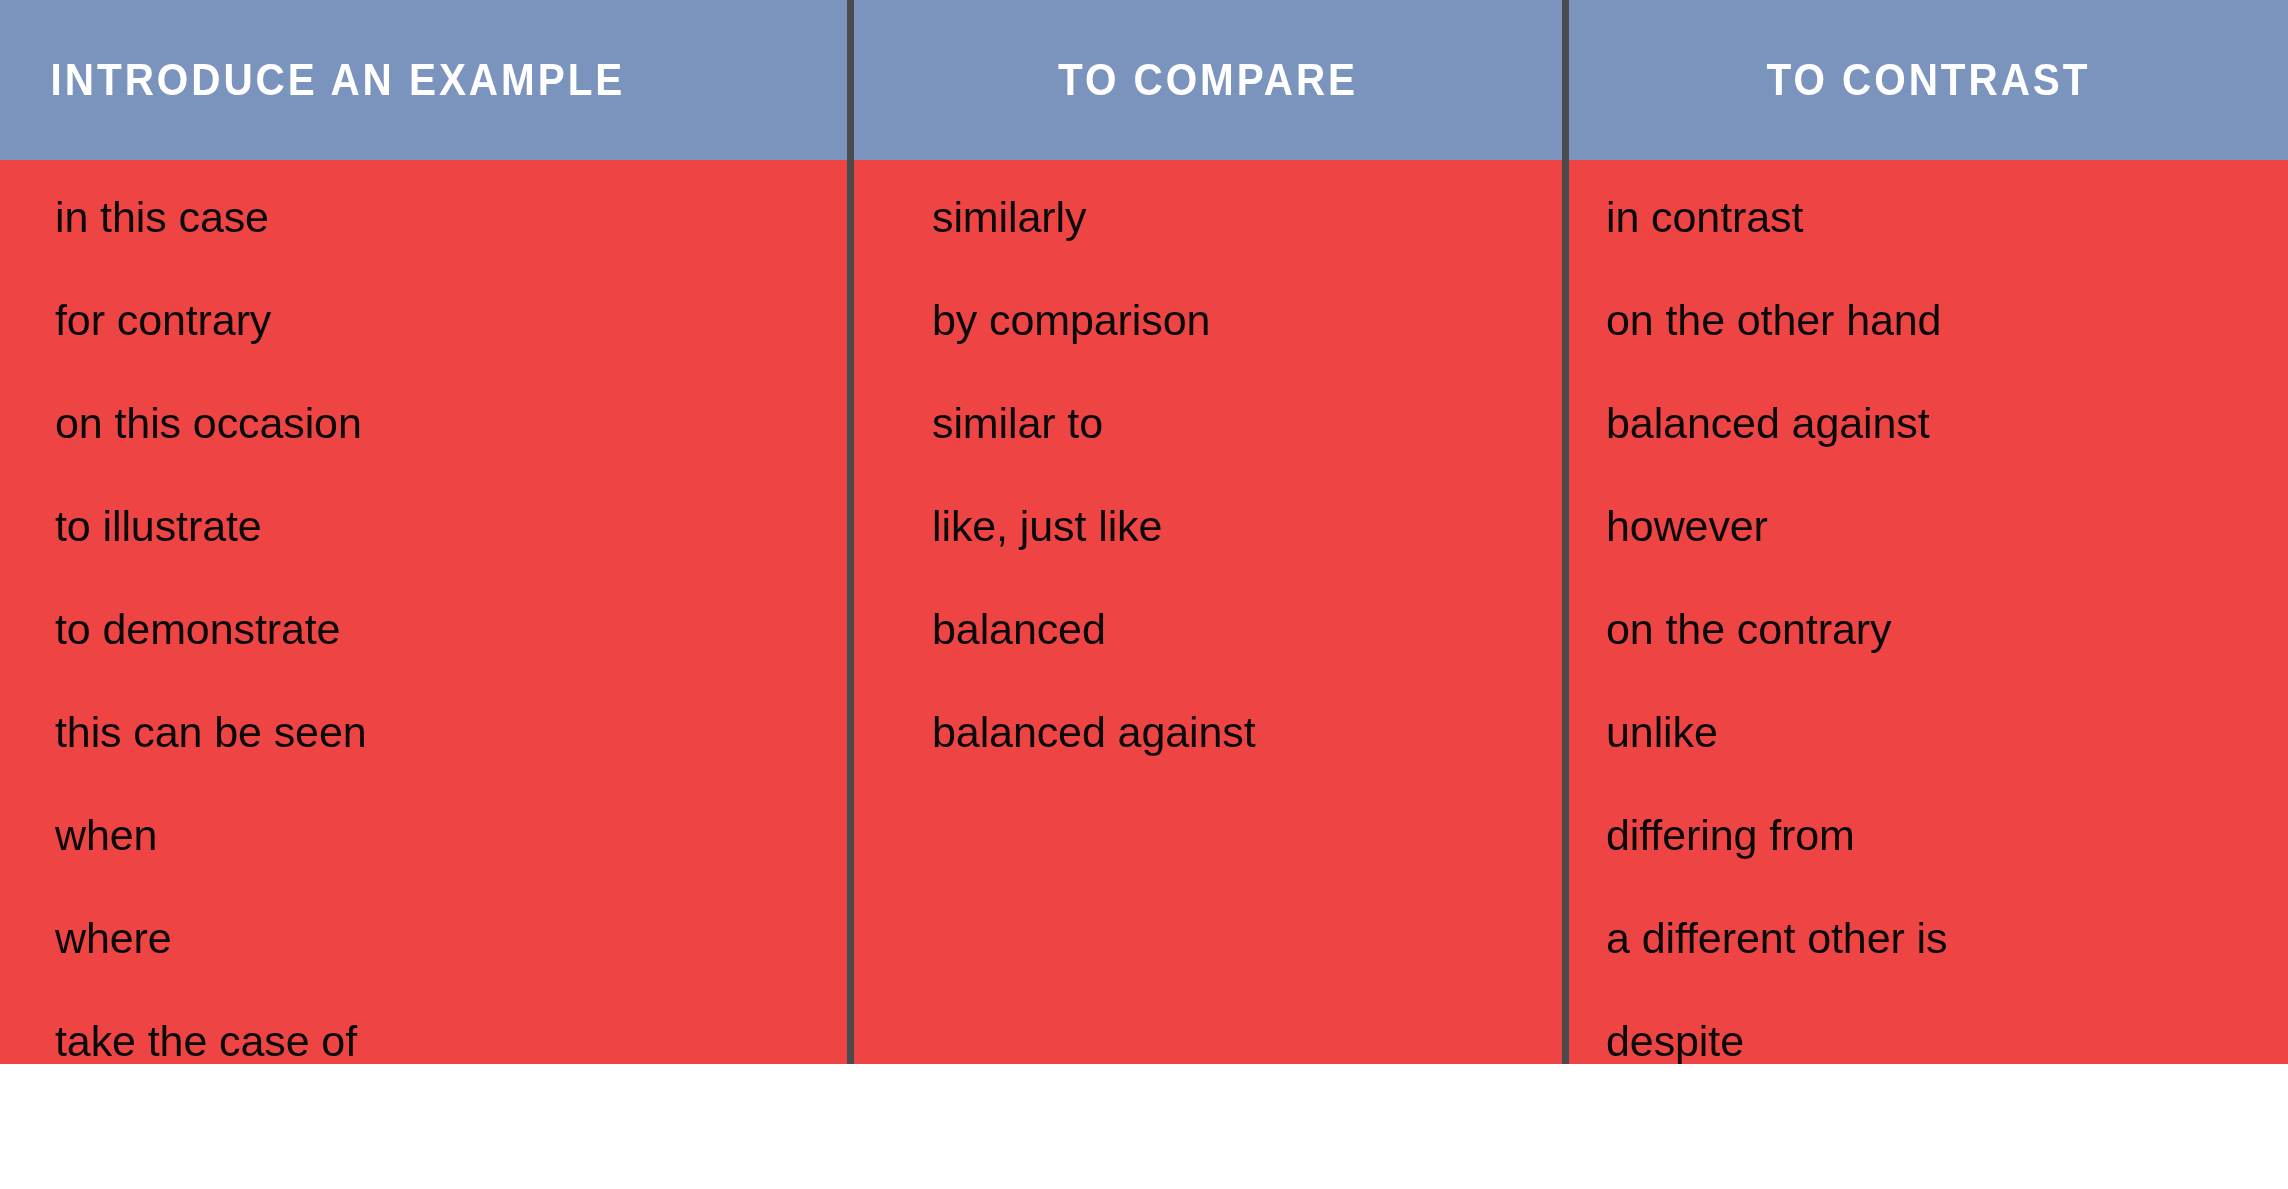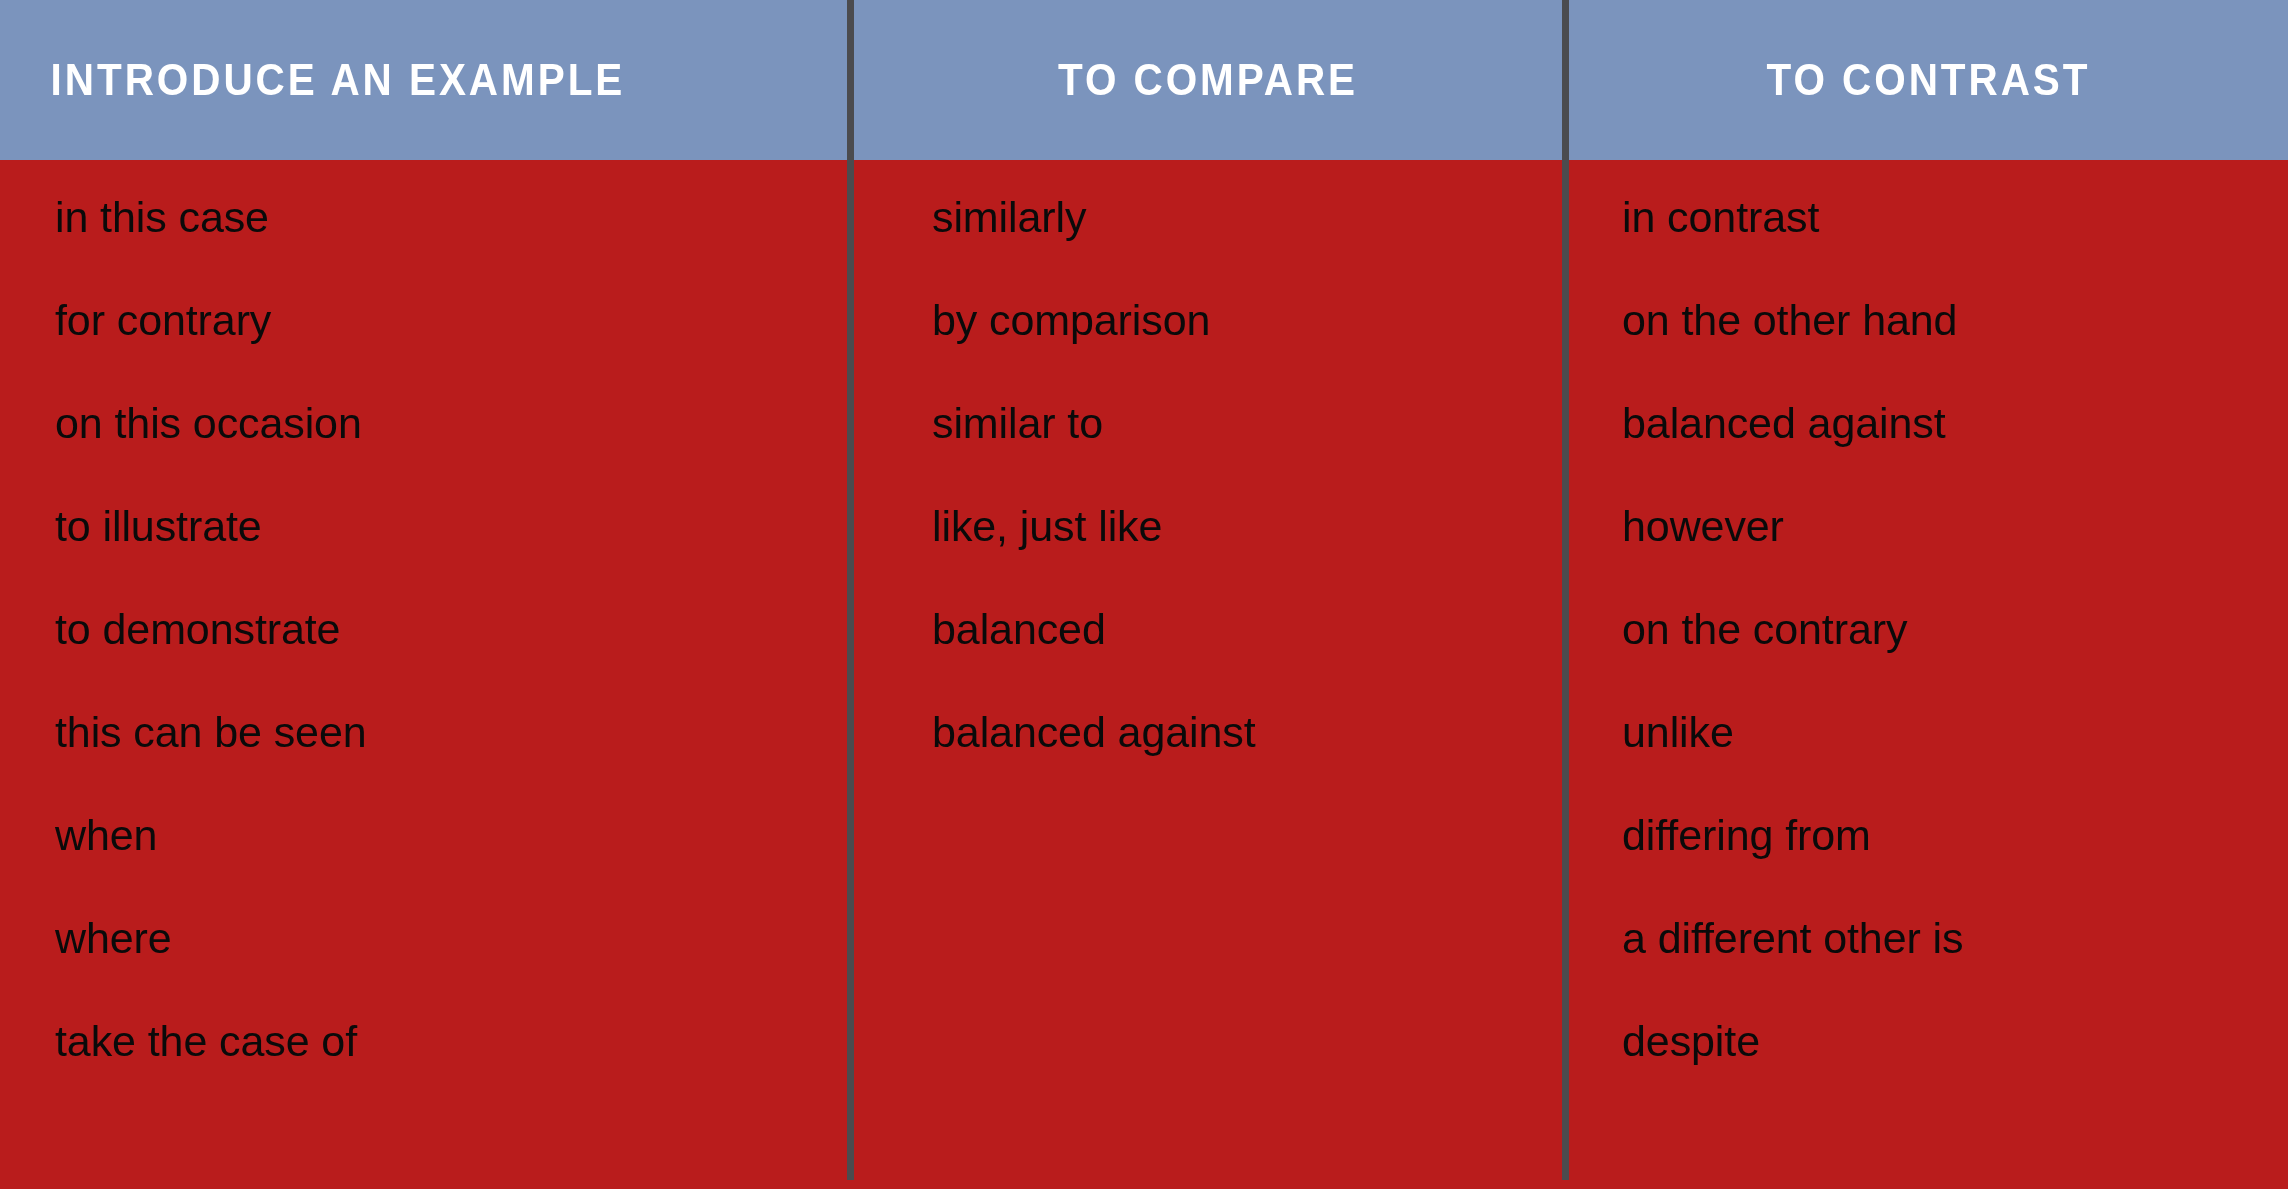--- a/index.html
+++ b/index.html
@@ -6,22 +6,22 @@
     margin: 0;
     padding: 0;
     background: #ffffff;
   }
   body {
     font-family: "Liberation Sans", sans-serif;
   }
   .sheet {
     position: relative;
     width: 2288px;
-    height: 1189px;
-    background: #b91c1c;
+    height: 1064px;
+    background: #ef4444;
     overflow: hidden;
   }
   
   .header-band {
     position: absolute;
     left: 0;
     top: 0;
     width: 2288px;
     height: 160px;
     background: #7b94bd;
@@ -77,21 +77,21 @@
   }
 
   .col-body {
     position: absolute;
     top: 160px;
     width: 100%;
     box-sizing: border-box;
   }
   .col-1 .col-body { padding-left: 55px; }
   .col-2 .col-body { padding-left: 78px; }
-  .col-3 .col-body { padding-left: 53px; }
+  .col-3 .col-body { padding-left: 37px; }
 
   .term {
     font-family: "Liberation Sans", sans-serif;
     font-weight: normal;
     font-size: 43px;
     line-height: 103px;
     color: #0a0a0a;
     white-space: nowrap;
     letter-spacing: -0.1px;
   }

